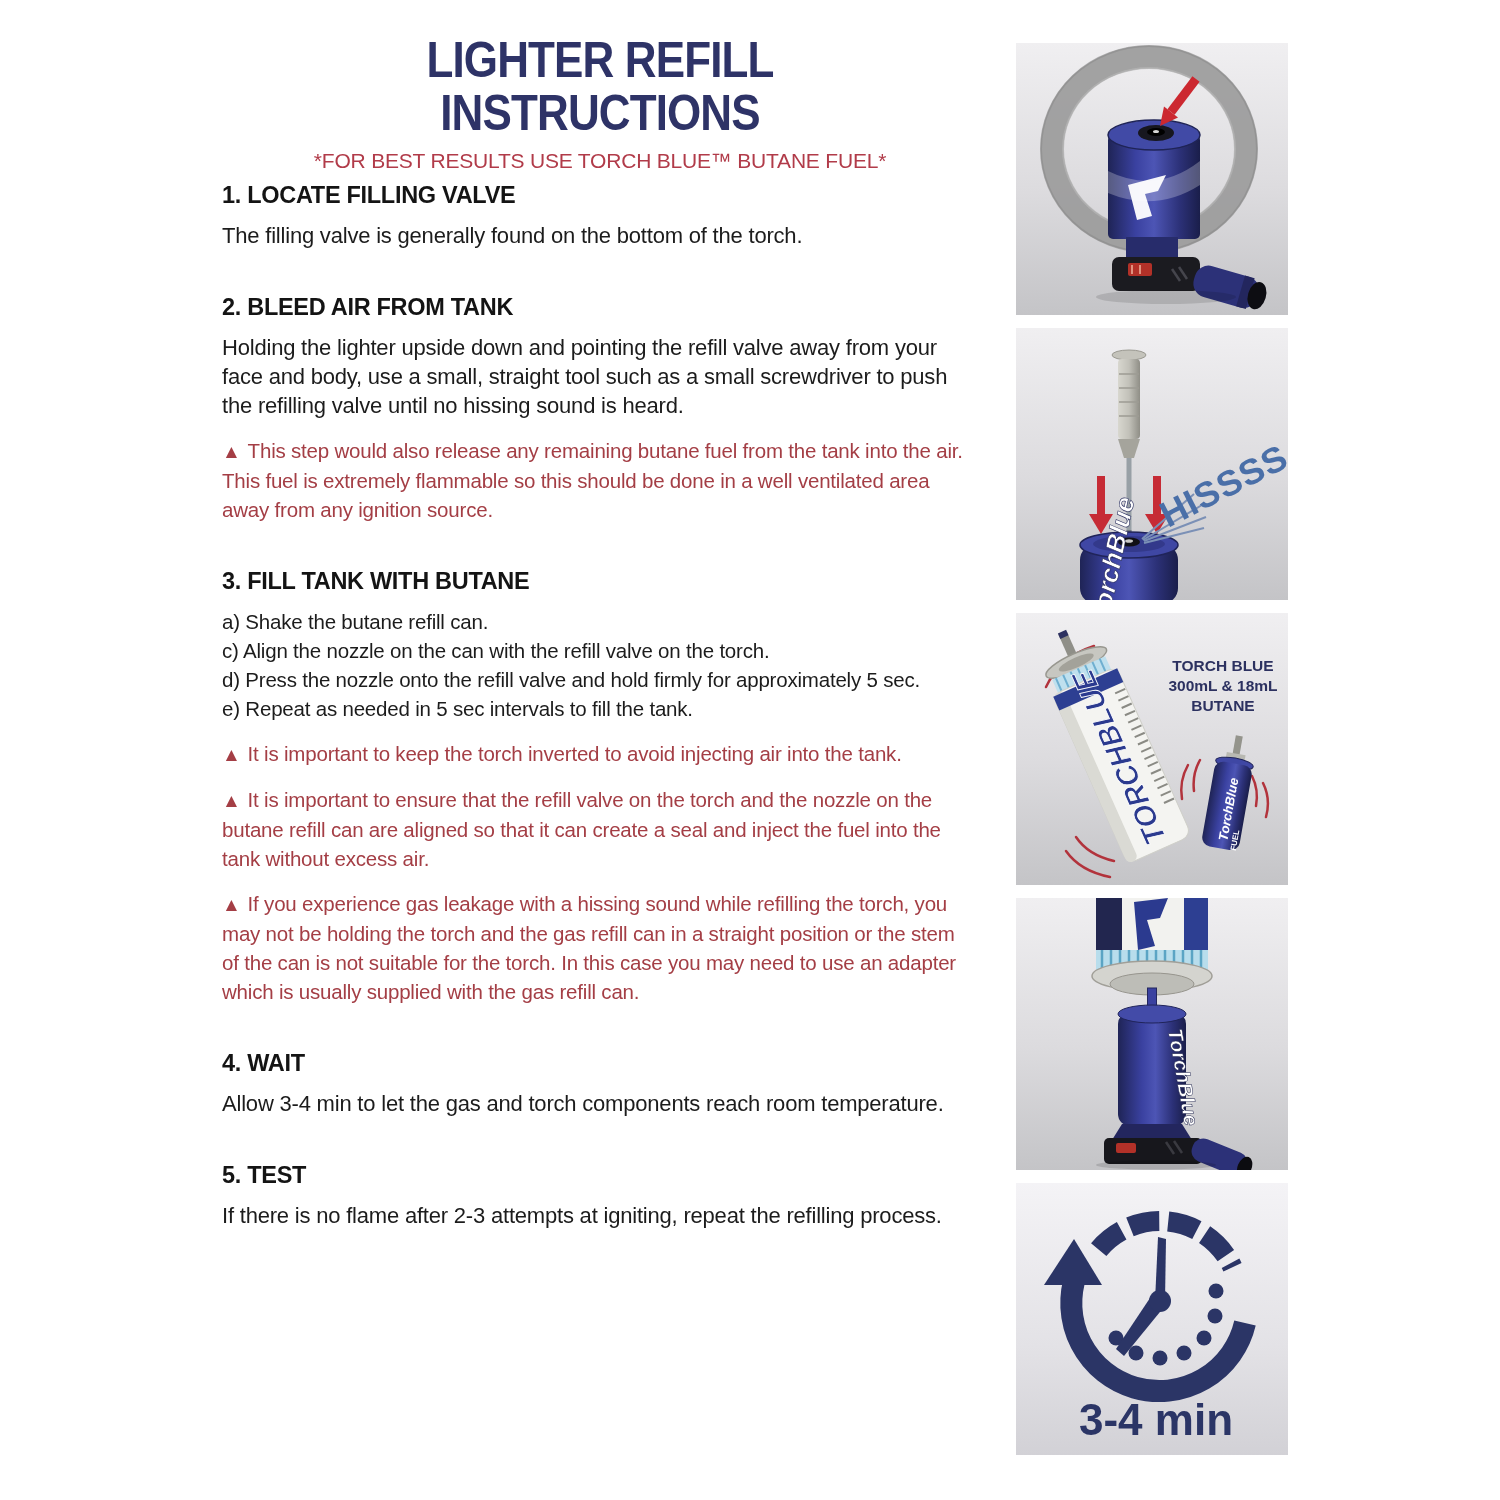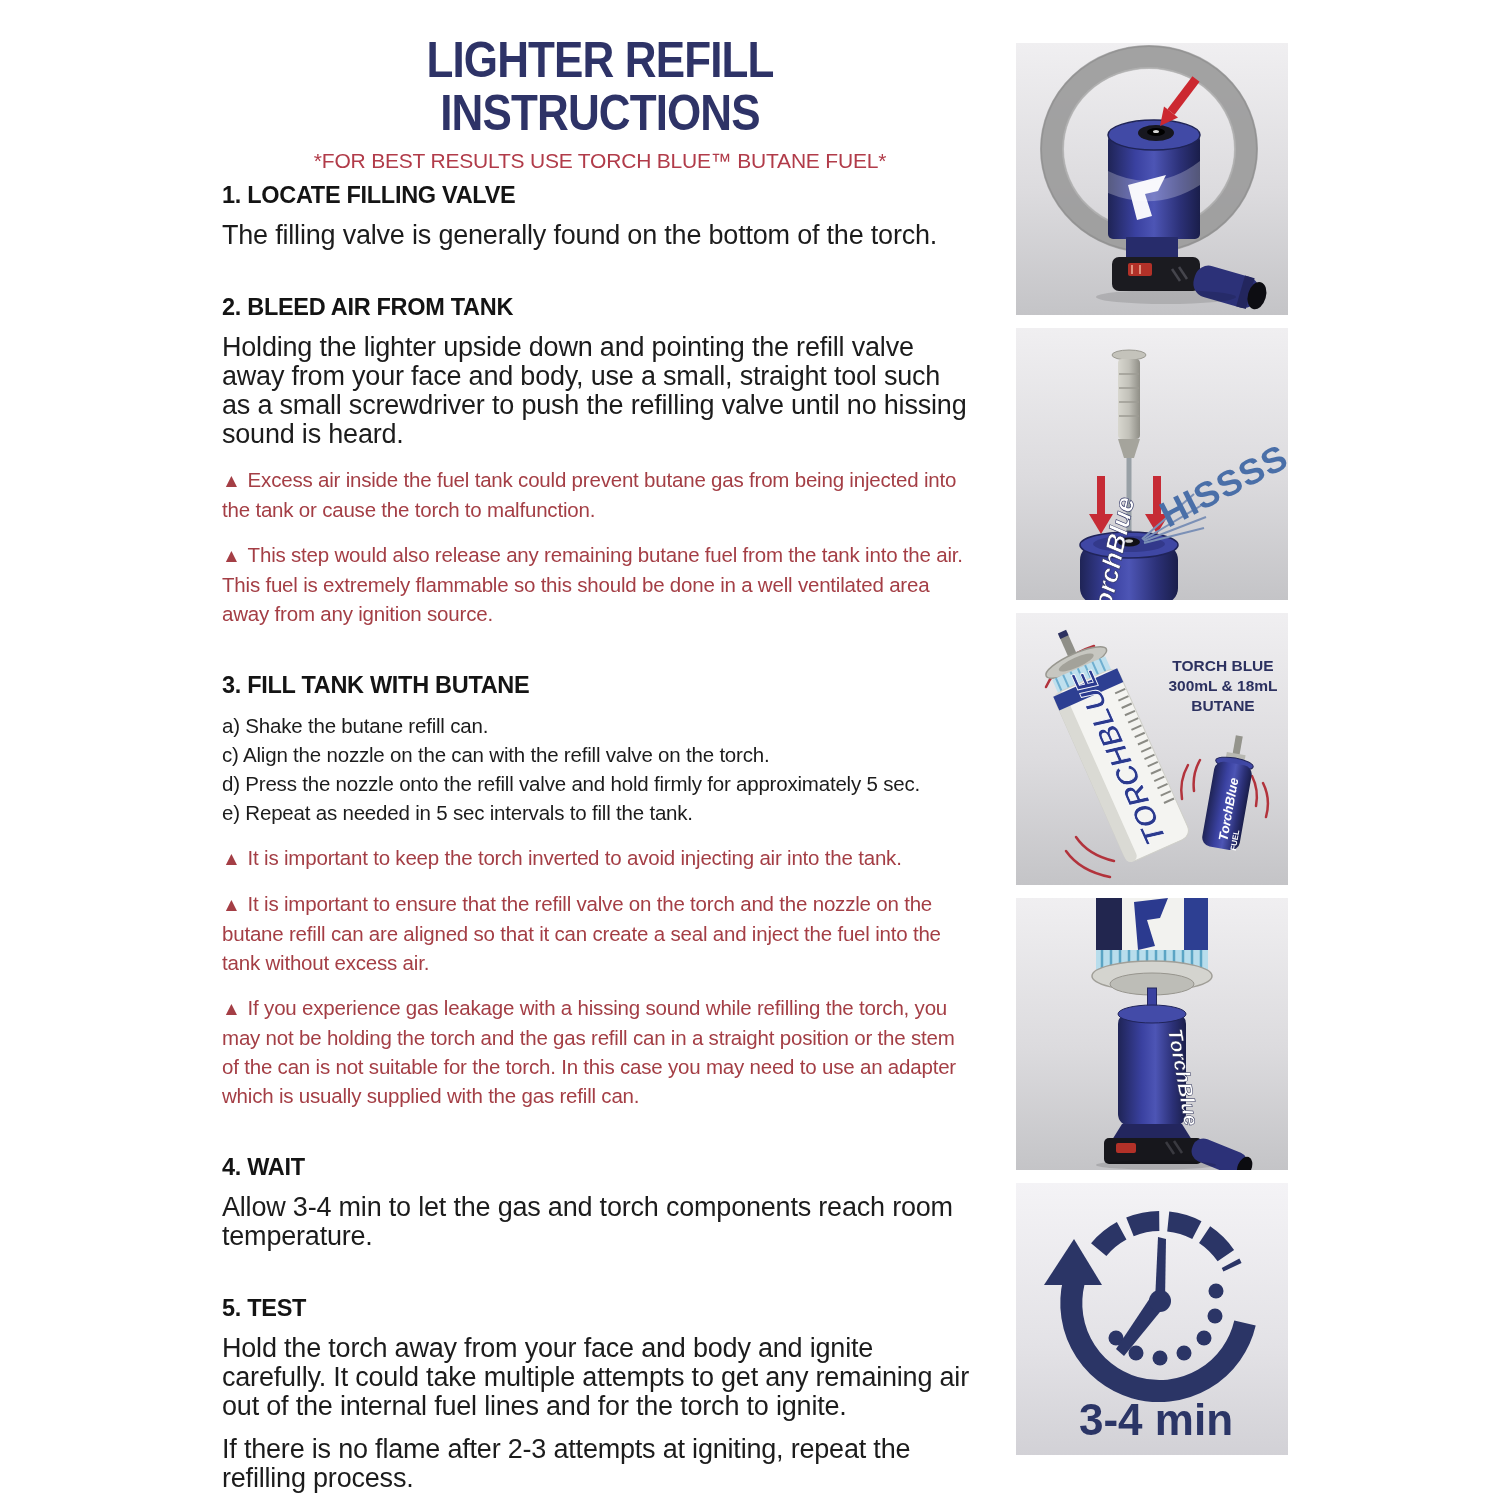--- a/index.html
+++ b/index.html
@@ -10,21 +10,21 @@
   .header{position:absolute;left:222px;top:34px;width:756px;text-align:center;}
   .title{font-size:50px;font-weight:800;color:#2e3367;letter-spacing:-1px;line-height:1.05;
          transform:scaleX(0.88);transform-origin:50% 50%;margin:0;}
   .subtitle{margin:10px 0 0 0;font-size:21px;font-weight:400;color:#b13b49;letter-spacing:-0.2px;}
 
   
   .content{position:absolute;left:222px;top:182px;width:752px;}
   .section{margin-top:44px;}
   .section:first-child{margin-top:0;}
   .sec-heading{font-size:23.5px;font-weight:800;color:#141414;letter-spacing:-0.3px;margin:0 0 12px 0;}
-  .para{font-size:27px;line-height:29px;letter-spacing:-0.2px;margin:0 0 14px 0;}
+  .para{font-size:22px;line-height:29px;letter-spacing:-0.2px;margin:0 0 14px 0;}
   .para:last-child{margin-bottom:0;}
   .steps{list-style:none;margin:0 0 14px 0;padding:0;font-size:20.5px;line-height:29px;letter-spacing:-0.2px;}
   .warning{font-size:20.5px;line-height:29px;letter-spacing:-0.2px;color:#a43e45;margin:16px 0 0 0;}
   .warn-tri{color:#a43e45;margin-right:7px;font-size:19px;}
 
   
   .figures{position:absolute;left:1016px;top:43px;width:272px;display:flex;flex-direction:column;gap:13px;}
   .fig{width:272px;height:272px;}
   .fig svg{display:block;}
 
@@ -43,21 +43,20 @@
   <div class="content">
 
     <div class="section">
       <h2 class="sec-heading">1. LOCATE FILLING VALVE</h2>
       <p class="para">The filling valve is generally found on the bottom of the torch.</p>
     </div>
 
     <div class="section">
       <h2 class="sec-heading">2. BLEED AIR FROM TANK</h2>
       <p class="para">Holding the lighter upside down and pointing the refill valve away from your face and body, use a small, straight tool such as a small screwdriver to push the refilling valve until no hissing sound is heard.</p>
-      <p class="warning"><span class="warn-tri">▲</span><span>Excess air inside the fuel tank could prevent butane gas from being injected into the tank or cause the torch to malfunction.</span></p>
       <p class="warning"><span class="warn-tri">▲</span><span>This step would also release any remaining butane fuel from the tank into the air. This fuel is extremely flammable so this should be done in a well ventilated area away from any ignition source.</span></p>
     </div>
 
     <div class="section">
       <h2 class="sec-heading">3. FILL TANK WITH BUTANE</h2>
       <ul class="steps">
         <li>a) Shake the butane refill can.</li>
         <li>c) Align the nozzle on the can with the refill valve on the torch.</li>
         <li>d) Press the nozzle onto the refill valve and hold firmly for approximately 5 sec.</li>
         <li>e) Repeat as needed in 5 sec intervals to fill the tank.</li>
@@ -67,21 +66,20 @@
       <p class="warning"><span class="warn-tri">▲</span><span>If you experience gas leakage with a hissing sound while refilling the torch, you may not be holding the torch and the gas refill can in a straight position or the stem of the can is not suitable for the torch. In this case you may need to use an adapter which is usually supplied with the gas refill can.</span></p>
     </div>
 
     <div class="section">
       <h2 class="sec-heading">4. WAIT</h2>
       <p class="para">Allow 3-4 min to let the gas and torch components reach room temperature.</p>
     </div>
 
     <div class="section">
       <h2 class="sec-heading">5. TEST</h2>
-      <p class="para">Hold the torch away from your face and body and ignite carefully. It could take multiple attempts to get any remaining air out of the internal fuel lines and for the torch to ignite.</p>
       <p class="para">If there is no flame after 2-3 attempts at igniting, repeat the refilling process.</p>
     </div>
 
   </div>
 
   <div class="figures">
 
     <div class="fig">
       <svg width="272" height="272" viewBox="0 0 272 272">
         <defs>

